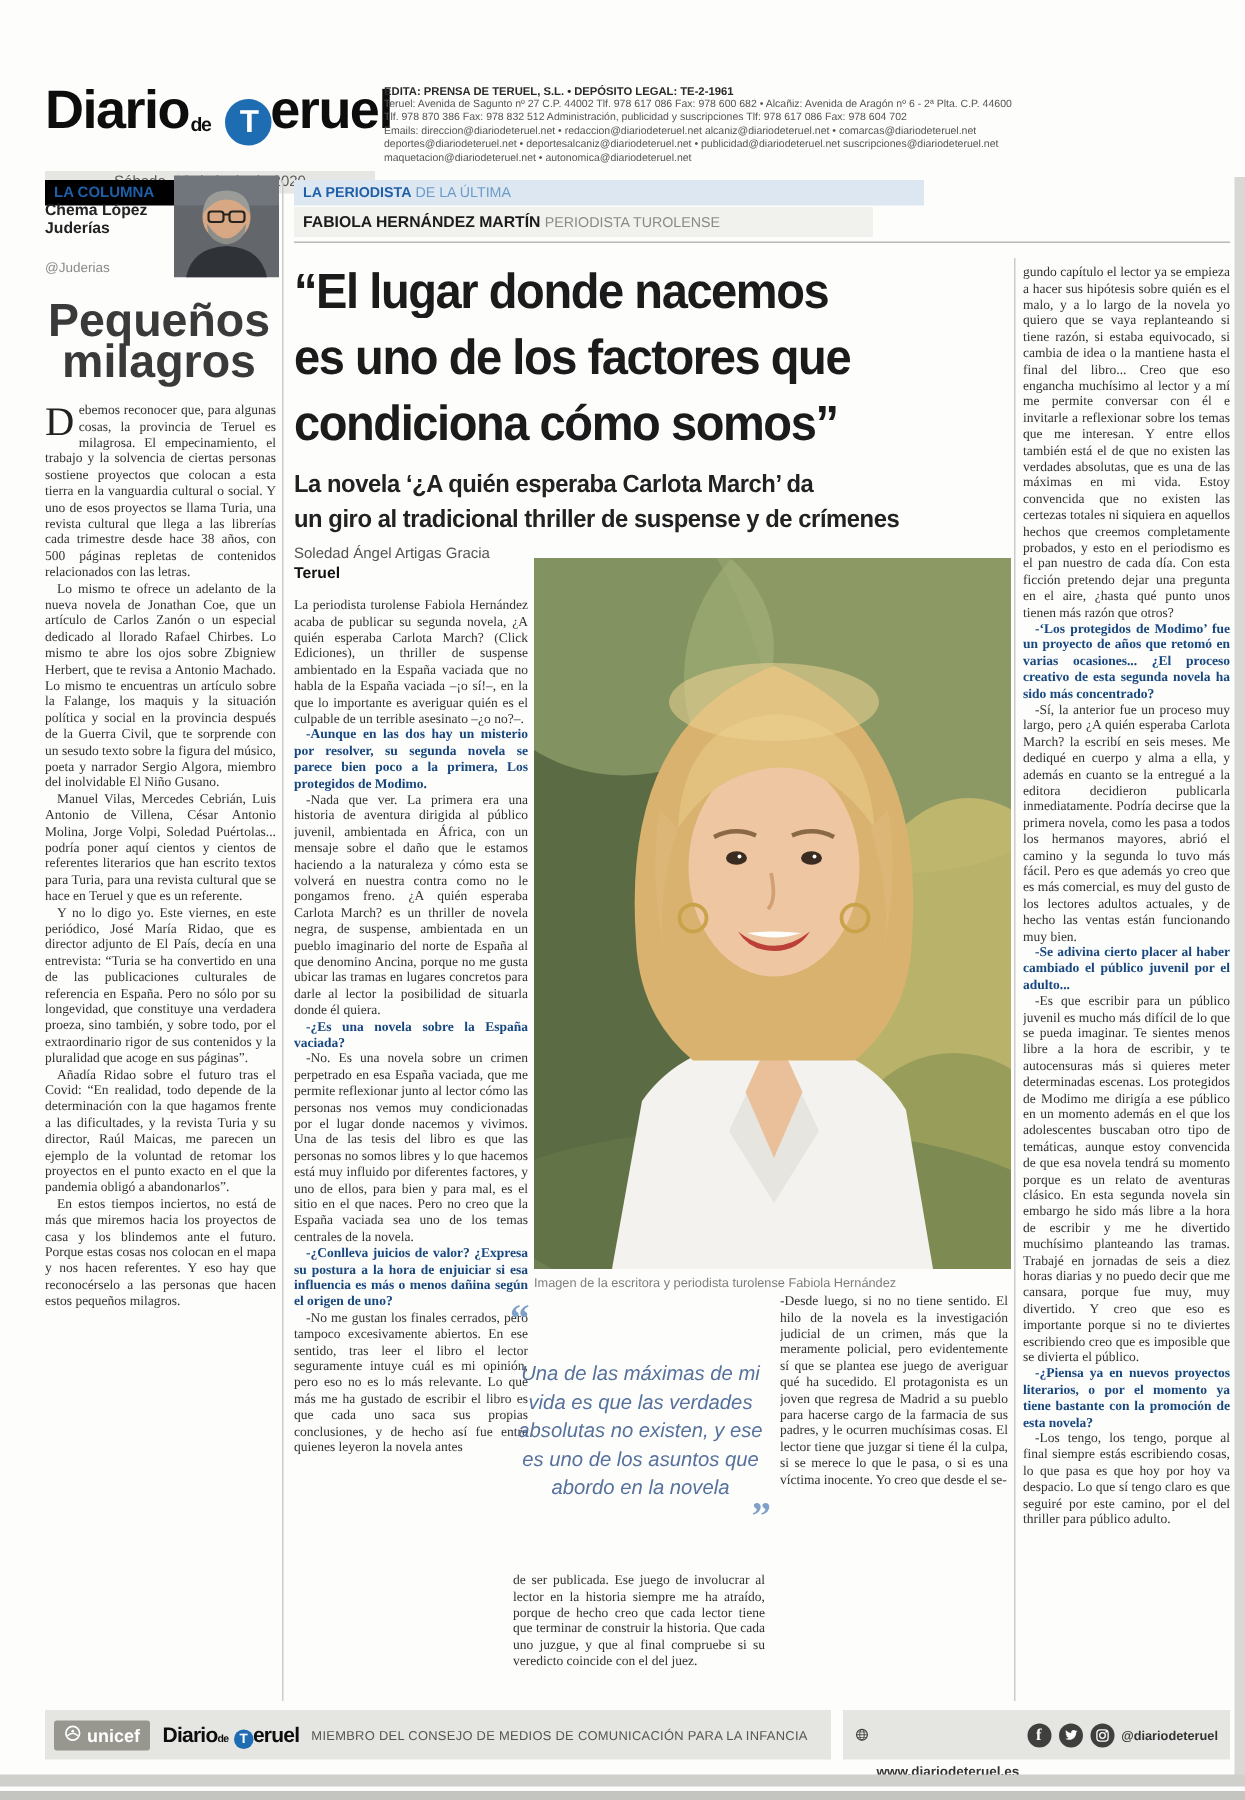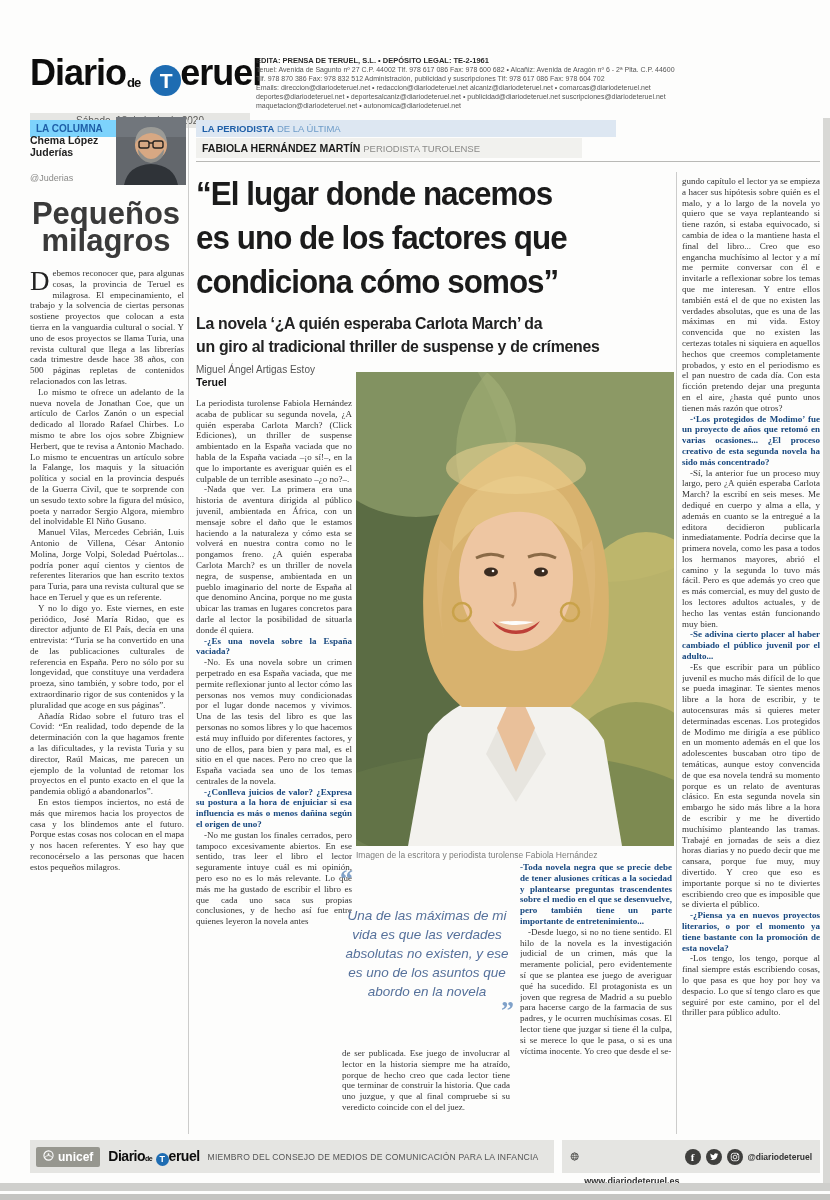--- a/index.html
+++ b/index.html
@@ -20,21 +20,21 @@
   .tcircle { display:inline-block; width:31px; height:31px; border-radius:50%; background:#1e6cb2;
              color:#fff; font-size:21px; font-weight:800; text-align:center; line-height:31px;
              vertical-align:-3px; margin-right:-1px; }
   .date-bar { margin-top:17px; background:#e6e6e3; color:#5a5a58; text-align:center;
               font-family:"Liberation Sans", sans-serif; font-size:10px; padding:2px 0; }
   .edition-info { position:absolute; left:256px; top:56px; width:430px;
                   font-family:"Liberation Sans", sans-serif; font-size:7px; line-height:9px; color:#555; }
   .edition-info .line:first-child { font-weight:bold; color:#2a2a2a; font-size:7.5px; }
 
   
-  .kicker-badge { position:absolute; left:30px; top:120px; width:92px; background:#7dd3fc;
+  .kicker-badge { position:absolute; left:30px; top:120px; width:92px; background:#000000;
                   color:#1e5fa8; font-family:"Liberation Sans", sans-serif; font-weight:bold;
                   font-size:10px; padding:3px 6px; }
   .col-author { position:absolute; left:30px; top:134px; width:82px;
                 font-family:"Liberation Sans", sans-serif; font-weight:bold; font-size:10.5px;
                 line-height:12px; color:#222; }
   .col-handle { position:absolute; left:30px; top:173px; font-family:"Liberation Sans", sans-serif;
                 font-size:9px; color:#8a8a88; }
   .author-photo { position:absolute; left:116px; top:117px; width:70px; height:68px; }
   .col-title { position:absolute; left:26px; top:200px; width:160px; text-align:center;
                font-family:"Liberation Sans", sans-serif; font-weight:600; font-size:31px;
@@ -161,26 +161,27 @@
   <h1 class="headline">
       <div class="line">“El lugar donde nacemos</div>
       <div class="line">es uno de los factores que</div>
       <div class="line">condiciona cómo somos”</div>
     </h1>
   <h3 class="subheadline">
       <div class="line">La novela ‘¿A quién esperaba Carlota March’ da</div>
       <div class="line">un giro al tradicional thriller de suspense y de crímenes</div>
     </h3>
   <div class="byline">
-    <span>Miguel Ángel Artigas Estoy</span><br>
+    <span>Soledad Ángel Artigas Gracia</span><br>
     <b>Teruel</b>
   </div>
 
   <div class="col1 body-text">
       <p class="a">La periodista turolense Fabiola Hernández acaba de publicar su segunda novela, ¿A quién esperaba Carlota March? (Click Ediciones), un thriller de suspense ambientado en la España vaciada que no habla de la España vaciada –¡o sí!–, en la que lo importante es averiguar quién es el culpable de un terrible asesinato –¿o no?–.</p>
+      <p class="q">-Aunque en las dos hay un misterio por resolver, su segunda novela se parece bien poco a la primera, Los protegidos de Modimo.</p>
       <p class="a">-Nada que ver. La primera era una historia de aventura dirigida al público juvenil, ambientada en África, con un mensaje sobre el daño que le estamos haciendo a la naturaleza y cómo esta se volverá en nuestra contra como no le pongamos freno. ¿A quién esperaba Carlota March? es un thriller de novela negra, de suspense, ambientada en un pueblo imaginario del norte de España al que denomino Ancina, porque no me gusta ubicar las tramas en lugares concretos para darle al lector la posibilidad de situarla donde él quiera.</p>
       <p class="q">-¿Es una novela sobre la España vaciada?</p>
       <p class="a">-No. Es una novela sobre un crimen perpetrado en esa España vaciada, que me permite reflexionar junto al lector cómo las personas nos vemos muy condicionadas por el lugar donde nacemos y vivimos. Una de las tesis del libro es que las personas no somos libres y lo que hacemos está muy influido por diferentes factores, y uno de ellos, para bien y para mal, es el sitio en el que naces. Pero no creo que la España vaciada sea uno de los temas centrales de la novela.</p>
       <p class="q">-¿Conlleva juicios de valor? ¿Expresa su postura a la hora de enjuiciar si esa influencia es más o menos dañina según el origen de uno?</p>
       <p class="a">-No me gustan los finales cerrados, pero tampoco excesivamente abiertos. En ese sentido, tras leer el libro el lector seguramente intuye cuál es mi opinión, pero eso no es lo más relevante. Lo que más me ha gustado de escribir el libro es que cada uno saca sus propias conclusiones, y de hecho así fue entre quienes leyeron la novela antes</p>
     </div>
 
   <div class="photo">
     <svg width="318" height="474" viewBox="0 0 318 474">
       <rect width="318" height="474" fill="#76855a"></rect>
@@ -226,21 +227,20 @@
   <div class="pullquote">
     <div class="pq-open">“</div>
     <div class="pq-text">Una de las máximas de mi vida es que las verdades absolutas no existen, y ese es uno de los asuntos que abordo en la novela</div>
     <div class="pq-close">”</div>
   </div>
 
   <div class="col2 body-text">
       <p class="a">de ser publicada. Ese juego de involucrar al lector en la historia siempre me ha atraído, porque de hecho creo que cada lector tiene que terminar de construir la historia. Que cada uno juzgue, y que al final compruebe si su veredicto coincide con el del juez.</p>
     </div>
   <div class="col3 body-text">
-      <p class="q">-Toda novela negra que se precie debe de tener alusiones críticas a la sociedad y plantearse preguntas trascendentes sobre el medio en el que se desenvuelve, pero también tiene un parte importante de entretenimiento...</p>
       <p class="a">-Desde luego, si no no tiene sentido. El hilo de la novela es la investigación judicial de un crimen, más que la meramente policial, pero evidentemente sí que se plantea ese juego de averiguar qué ha sucedido. El protagonista es un joven que regresa de Madrid a su pueblo para hacerse cargo de la farmacia de sus padres, y le ocurren muchísimas cosas. El lector tiene que juzgar si tiene él la culpa, si se merece lo que le pasa, o si es una víctima inocente. Yo creo que desde el se-</p>
     </div>
   <div class="divider-right"></div>
   <div class="col4 body-text">
       <p class="a">gundo capítulo el lector ya se empieza a hacer sus hipótesis sobre quién es el malo, y a lo largo de la novela yo quiero que se vaya replanteando si tiene razón, si estaba equivocado, si cambia de idea o la mantiene hasta el final del libro... Creo que eso engancha muchísimo al lector y a mí me permite conversar con él e invitarle a reflexionar sobre los temas que me interesan. Y entre ellos también está el de que no existen las verdades absolutas, que es una de las máximas en mi vida. Estoy convencida que no existen las certezas totales ni siquiera en aquellos hechos que creemos completamente probados, y esto en el periodismo es el pan nuestro de cada día. Con esta ficción pretendo dejar una pregunta en el aire, ¿hasta qué punto unos tienen más razón que otros?</p>
       <p class="q">-‘Los protegidos de Modimo’ fue un proyecto de años que retomó en varias ocasiones... ¿El proceso creativo de esta segunda novela ha sido más concentrado?</p>
       <p class="a">-Sí, la anterior fue un proceso muy largo, pero ¿A quién esperaba Carlota March? la escribí en seis meses. Me dediqué en cuerpo y alma a ella, y además en cuanto se la entregué a la editora decidieron publicarla inmediatamente. Podría decirse que la primera novela, como les pasa a todos los hermanos mayores, abrió el camino y la segunda lo tuvo más fácil. Pero es que además yo creo que es más comercial, es muy del gusto de los lectores adultos actuales, y de hecho las ventas están funcionando muy bien.</p>
       <p class="q">-Se adivina cierto placer al haber cambiado el público juvenil por el adulto...</p>
       <p class="a">-Es que escribir para un público juvenil es mucho más difícil de lo que se pueda imaginar. Te sientes menos libre a la hora de escribir, y te autocensuras más si quieres meter determinadas escenas. Los protegidos de Modimo me dirigía a ese público en un momento además en el que los adolescentes buscaban otro tipo de temáticas, aunque estoy convencida de que esa novela tendrá su momento porque es un relato de aventuras clásico. En esta segunda novela sin embargo he sido más libre a la hora de escribir y me he divertido muchísimo planteando las tramas. Trabajé en jornadas de seis a diez horas diarias y no puedo decir que me cansara, porque fue muy, muy divertido. Y creo que eso es importante porque si no te diviertes escribiendo creo que es imposible que se divierta el público.</p>
       <p class="q">-¿Piensa ya en nuevos proyectos literarios, o por el momento ya tiene bastante con la promoción de esta novela?</p>

